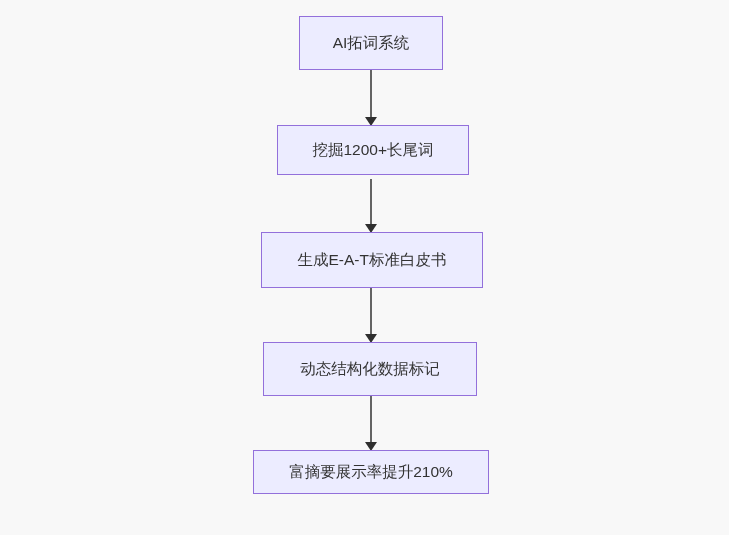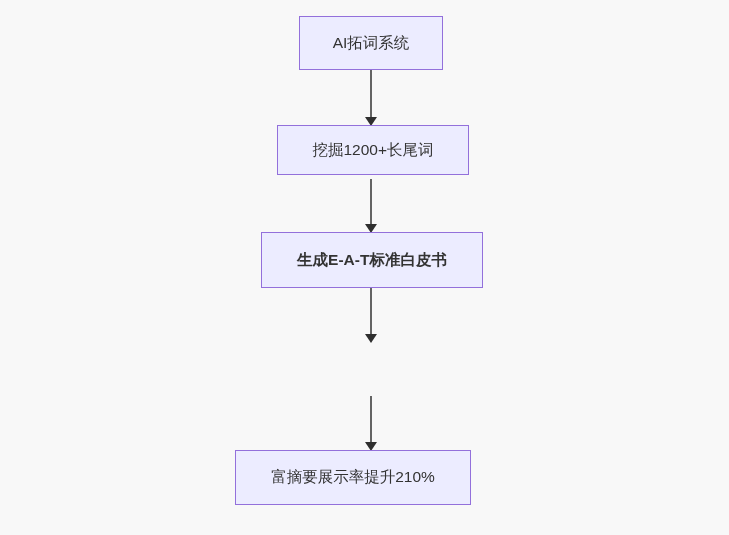--- a/index.html
+++ b/index.html
@@ -23,23 +23,23 @@
     color: #333333;
     font-size: 15.5px;
     display: flex;
     align-items: center;
     justify-content: center;
     text-align: center;
     white-space: nowrap;
   }
   .n1 { left: 299px; top: 16px;  width: 144px; height: 54px; }
   .n2 { left: 277px; top: 125px; width: 192px; height: 50px; }
-  .n3 { left: 261px; top: 232px; width: 222px; height: 56px; font-weight: bold; }
+  .n3 { left: 261px; top: 232px; width: 222px; height: 56px; }
   .n4 { left: 263px; top: 342px; width: 214px; height: 54px; }
-  .n5 { left: 235px; top: 450px; width: 236px; height: 55px; }
+  .n5 { left: 253px; top: 450px; width: 236px; height: 44px; }
 
   .edge {
     position: absolute;
     left: 364px;
     width: 14px;
   }
   .e1 { top: 70px;  height: 56px; }
   .e2 { top: 179px; height: 54px; }
   .e3 { top: 288px; height: 55px; }
   .e4 { top: 396px; height: 55px; }
@@ -87,20 +87,23 @@
 
   <div class="node n3">
     <span>生成E-A-T标准白皮书</span>
   </div>
 
   <div class="edge e3">
     <div class="line"></div>
     <div class="head"></div>
   </div>
 
+  <div class="node n4">
+    <span>动态结构化数据标记</span>
+  </div>
 
   <div class="edge e4">
     <div class="line"></div>
     <div class="head"></div>
   </div>
 
   <div class="node n5">
     <span>富摘要展示率提升210%</span>
   </div>
 

